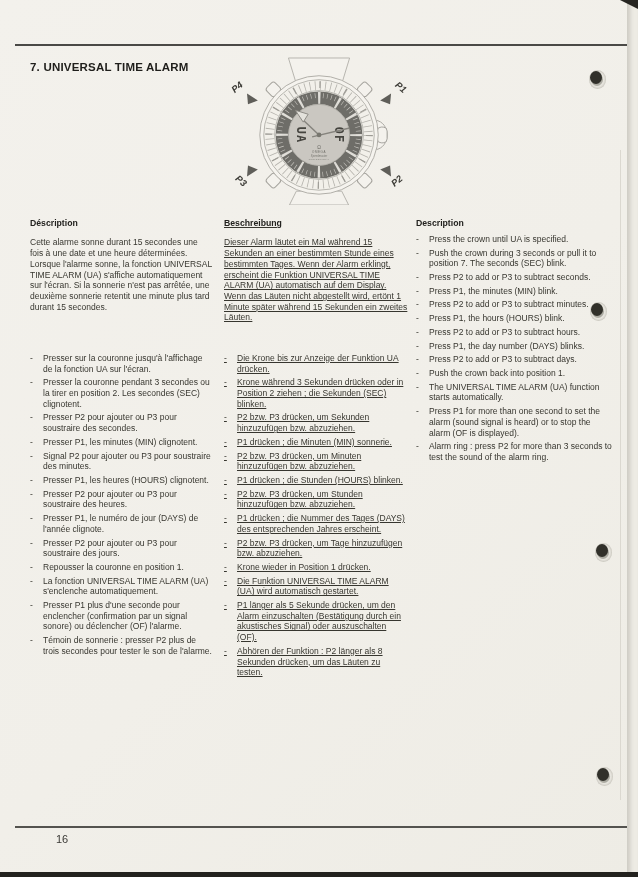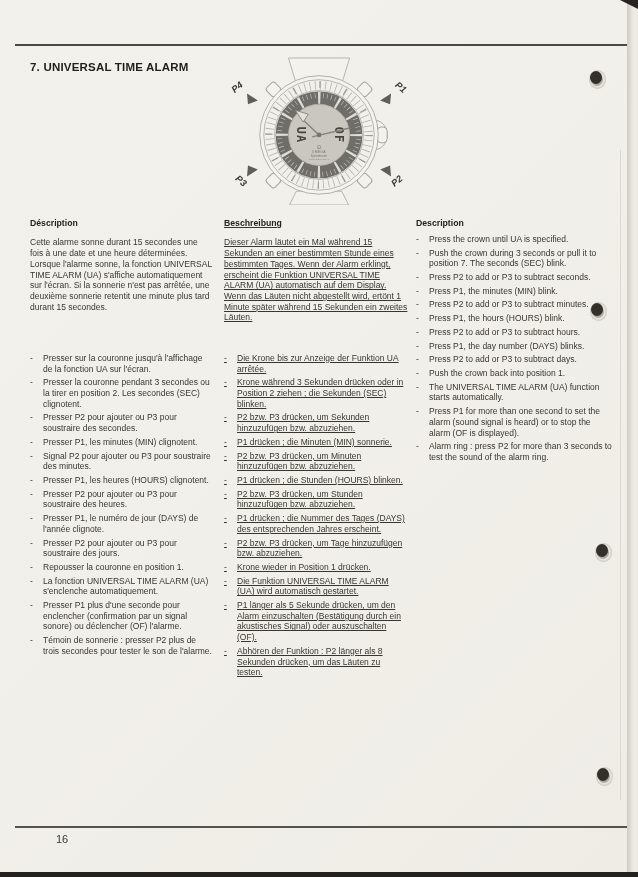--- a/index.html
+++ b/index.html
@@ -177,21 +177,21 @@
             <span class="btxt">Témoin de sonnerie : presser P2 plus de trois secondes pour tester le son de l'alarme.</span>
           </div>
         </div>
     </div>
     <div class="col col-de">
       <h3>Beschreibung</h3>
       <p class="intro">Dieser Alarm läutet ein Mal während 15 Sekunden an einer bestimmten Stunde eines bestimmten Tages. Wenn der Alarm erklingt, erscheint die Funktion UNIVERSAL TIME ALARM (UA) automatisch auf dem Display. Wenn das Läuten nicht abgestellt wird, ertönt 1 Minute später während 15 Sekunden ein zweites Läuten.</p>
       <div class="bullets">
           <div class="bullet">
             <span class="dash">-</span>
-            <span class="btxt">Die Krone bis zur Anzeige der Funktion UA arrêtée.</span>
+            <span class="btxt">Die Krone bis zur Anzeige der Funktion UA drücken.</span>
           </div>
           <div class="bullet">
             <span class="dash">-</span>
             <span class="btxt">Krone während 3 Sekunden drücken oder in Position 2 ziehen ; die Sekunden (SEC) blinken.</span>
           </div>
           <div class="bullet">
             <span class="dash">-</span>
             <span class="btxt">P2 bzw. P3 drücken, um Sekunden hinzuzufügen bzw. abzuziehen.</span>
           </div>
           <div class="bullet">

